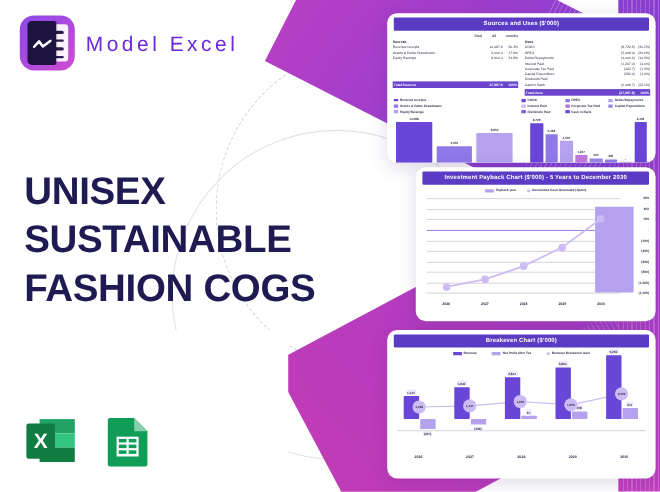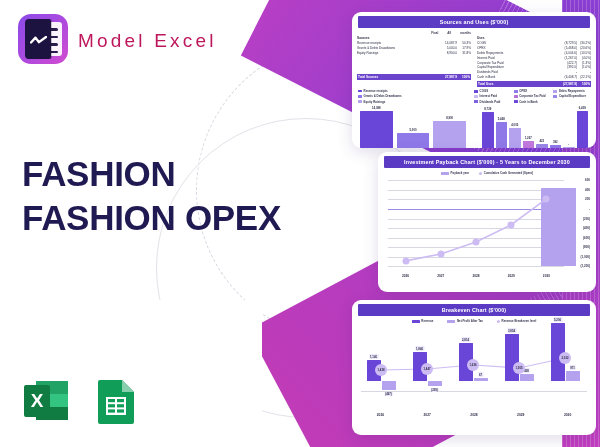--- a/index.html
+++ b/index.html
@@ -103,21 +103,21 @@
   }
   .logo-spark {
     position: absolute; left: 12px; top: 22px; width: 17px; height: 9px;
   }
   .logo-text { line-height: 1; }
   .logo-title {
     font-size: 25px; font-weight: bold; color: #1c1b4b;
     letter-spacing: 0.4px;
   }
   .logo-sub {
-    font-size: 19px; color: #be185d; letter-spacing: 3.2px; margin-top: 3px;
+    font-size: 19px; color: #6d28d9; letter-spacing: 3.2px; margin-top: 3px;
     position: relative;
   }
 
   .headline {
     position: absolute; left: 22px; top: 152px;
     font-size: 35px; font-weight: bold; color: #201a52;
     line-height: 1.27; letter-spacing: -0.3px;
   }
 
   .file-icons { position: absolute; left: 20px; top: 375px; display: flex; gap: 18px; }
@@ -262,22 +262,23 @@
       <svg class="logo-spark" viewBox="0 0 17 9">
         <path d="M1 6.5 L5.5 1.6 L9 6.2 L16 1" stroke="#ffffff" stroke-width="2.3" fill="none" stroke-linecap="round" stroke-linejoin="round"></path>
       </svg>
     </div>
     <div class="logo-text">
       <div class="logo-sub">Model Excel</div>
     </div>
   </div>
 
   <div class="headline">
-    <div>FASHION</div>
-    <div>FASHION OPEX</div>
+    <div>UNISEX</div>
+    <div>SUSTAINABLE</div>
+    <div>FASHION COGS</div>
   </div>
 
   <div class="file-icons">
     <svg class="xls-icon" viewBox="0 0 52 52">
       <rect x="16" y="6" width="32" height="13" fill="#21a366"></rect>
       <rect x="16" y="19" width="32" height="13" fill="#33c481"></rect>
       <rect x="16" y="32" width="32" height="13" fill="#107c41"></rect>
       <rect x="4" y="10" width="26" height="32" rx="2" fill="#107c41"></rect>
       <text x="17" y="32" font-family="'Liberation Sans',sans-serif" font-size="19" font-weight="bold" fill="#ffffff" text-anchor="middle">X</text>
     </svg>

